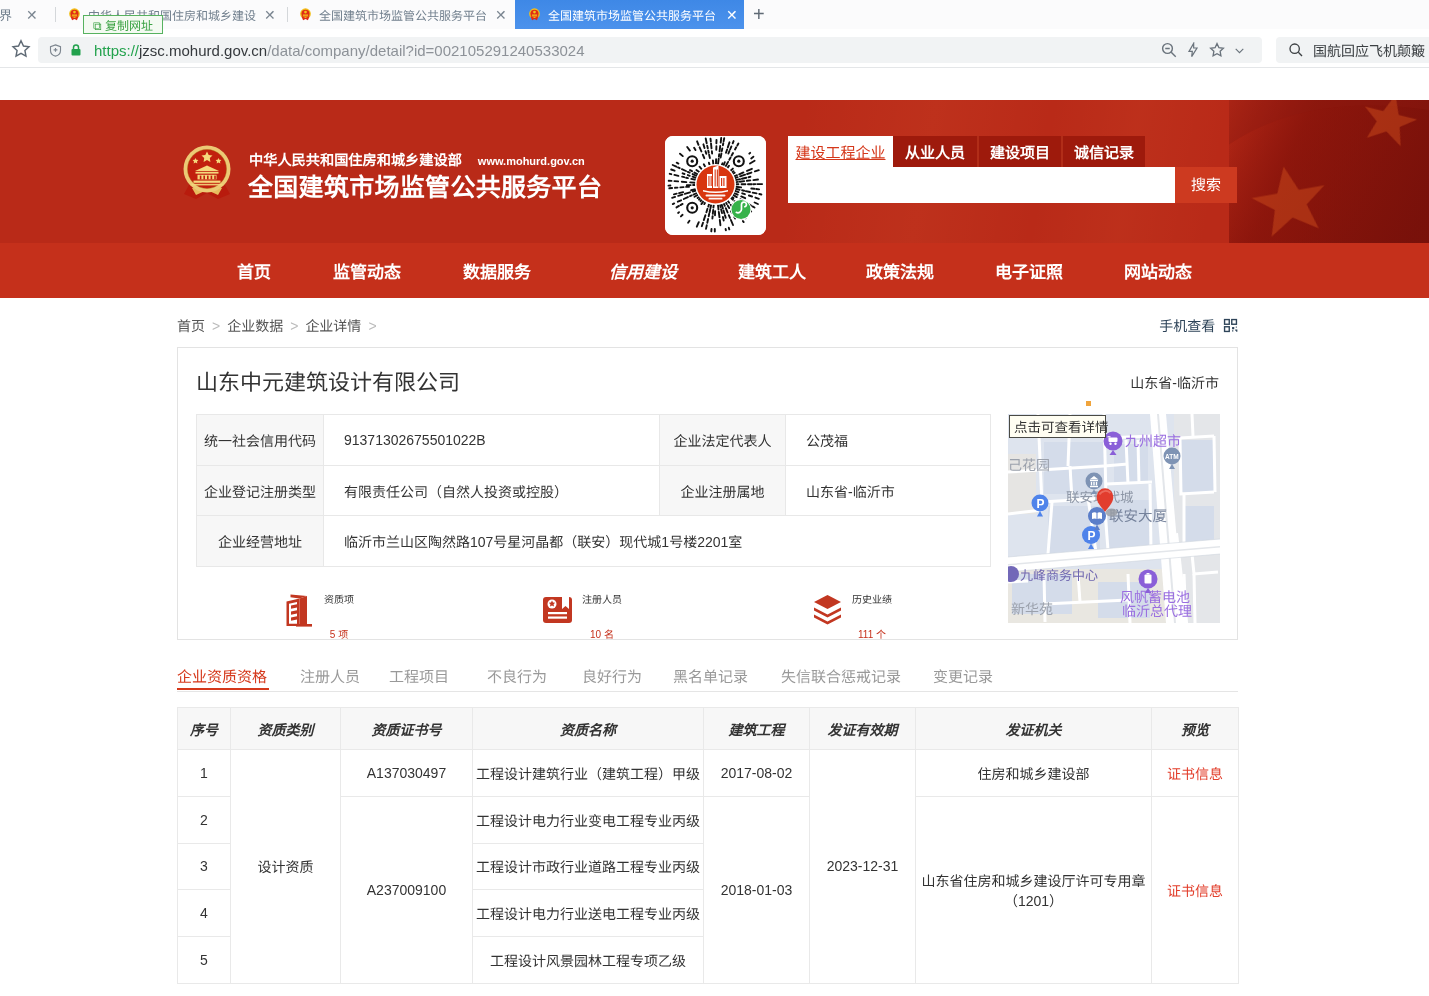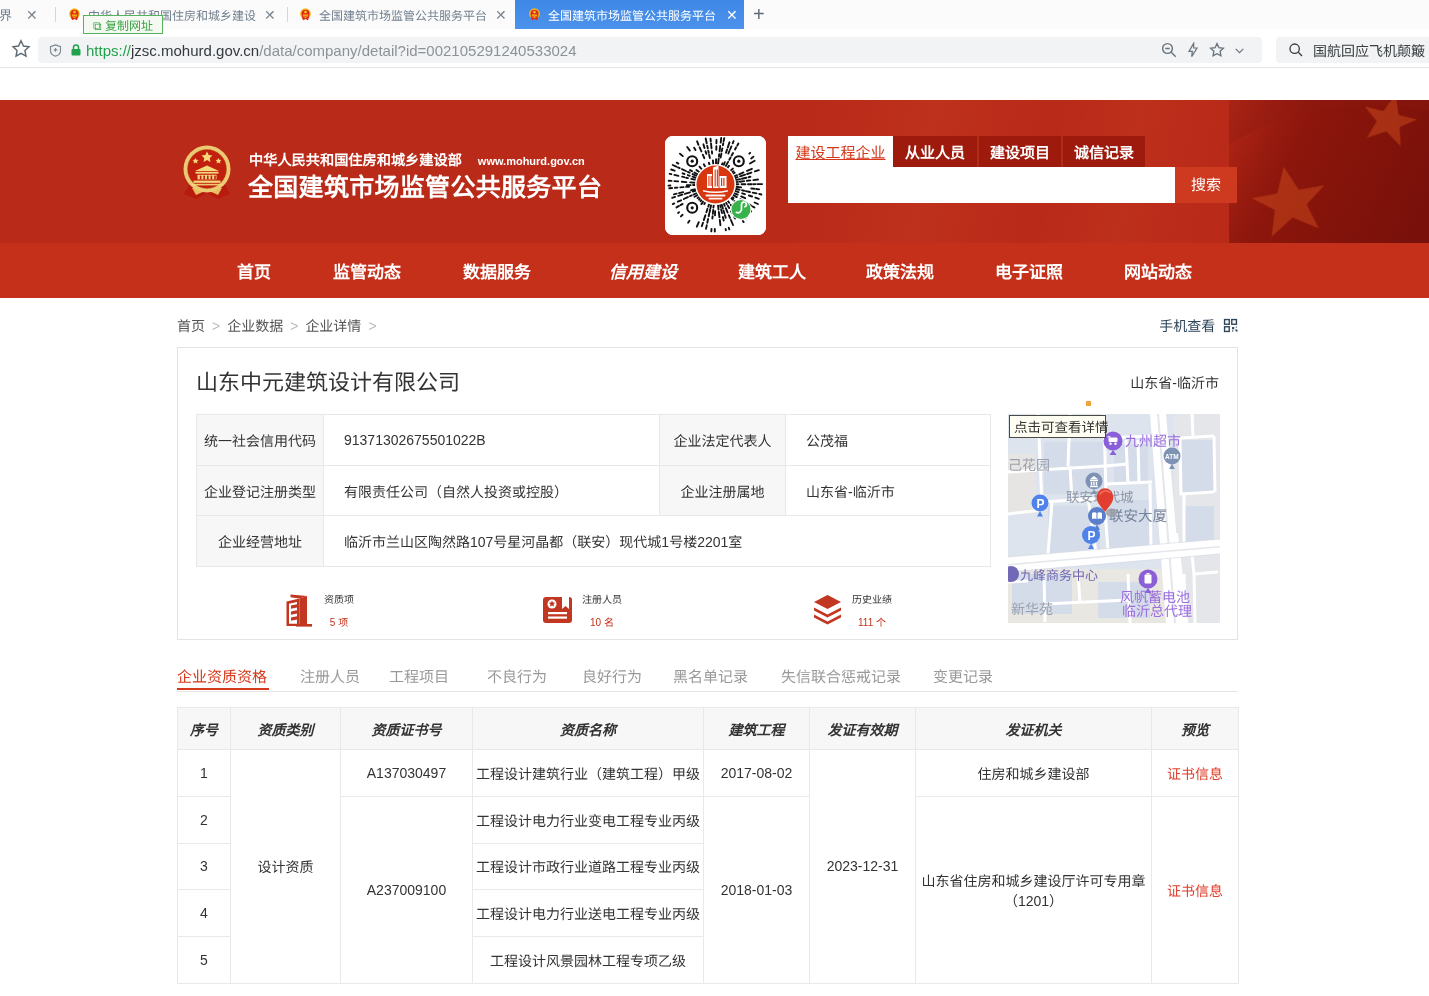--- a/index.html
+++ b/index.html
@@ -14,21 +14,21 @@
   .tclose { color:#7b8691; font-size:14px; margin-left:8px; }
   .fav { width:13px; height:13px; margin-right:7px; }
   .tab-active { background:linear-gradient(#3e88e6,#4c92ec); color:#fff; }
   .plusbtn { position:absolute; left:753px; top:3px; font-size:20px; color:#5f6a75; }
   .tooltip-copy { position:absolute; left:83px; top:15px; width:80px; height:19px;
     background:#f4faf2; border:1px solid #57b25f; color:#3ca345; font-size:12px;
     display:flex; align-items:center; justify-content:center; z-index:30; }
   .addrbar { position:relative; height:39px; background:#fff; border-bottom:1px solid #e4e6e8; }
   .urlfield { position:absolute; left:38px; top:8px; width:1224px; height:26px;
     background:#f1f3f4; border-radius:4px; display:flex; align-items:center; }
-  .url-text { font-size:15px; color:#35393d; margin-left:4px; }
+  .url-text { font-size:15px; color:#35393d; margin-left:12px; }
   .url-text .proto { color:#23a24d; }
   .url-text .path { color:#8d9298; }
   .right-icons { position:absolute; right:16px; top:0; height:26px; display:flex; align-items:center; gap:7px; }
   .sbox2 { position:absolute; left:1276px; top:8px; width:160px; height:26px; background:#f1f3f4;
     border-radius:4px; display:flex; align-items:center; font-size:14px; color:#3c4043; }
   
   .pagetop { position:relative; width:1429px; height:895px; }
   .redhead { position:absolute; left:0; top:32px; width:1429px; height:198px;
     background:linear-gradient(100deg, rgba(255,255,255,0) 55%, rgba(255,140,80,0.07) 64%, rgba(255,255,255,0) 72%, rgba(255,140,80,0.06) 78%, rgba(255,255,255,0) 84%), #b92a18; overflow:hidden; }
   .rh-deco { position:absolute; right:0; top:0; width:200px; height:198px;
@@ -58,21 +58,21 @@
     border:1px solid #e3e3e3; background:#fff; }
   .cname { position:absolute; left:18px; top:16px; font-size:22px; font-weight:normal; color:#333; }
   .cregion { position:absolute; right:18px; top:24px; font-size:14px; color:#333; }
   table.info { position:absolute; left:18px; top:66px; border-collapse:collapse; }
   table.info td { border:1px solid #e8e8e8; font-size:14px; color:#333; height:50.7px; }
   table.info td.lab { background:#f7f7f7; text-align:center; }
   table.info td.val { padding-left:20px; }
   .stats { position:absolute; left:0; top:243px; width:1000px; height:40px; }
   .stat { position:absolute; top:0; display:flex; }
   .stat .txt { margin-left:10px; font-size:10px; color:#333; }
-  .stat .num { color:#c5301b; text-align:center; margin-top:8px; }
+  .stat .num { color:#c5301b; text-align:center; margin-top:20px; }
   .mapwrap { position:absolute; left:830px; top:66px; width:212px; height:209px; }
   
   .qtabs { position:absolute; left:177px; top:591px; width:1061px; height:33px;
     border-bottom:1px solid #e5e5e5; font-size:15px; }
   .qtabs span { position:absolute; top:6px; color:#999; }
   .qtabs .on { color:#d5381b; }
   .qtabs .online { position:absolute; left:0; top:29px; width:92px; height:2px; background:#d5381b; }
   
   table.quals { position:absolute; left:177px; top:639px; border-collapse:collapse; table-layout:fixed; }
   table.quals th, table.quals td { border:1px solid #e9e9e9; font-size:14px; color:#333;

